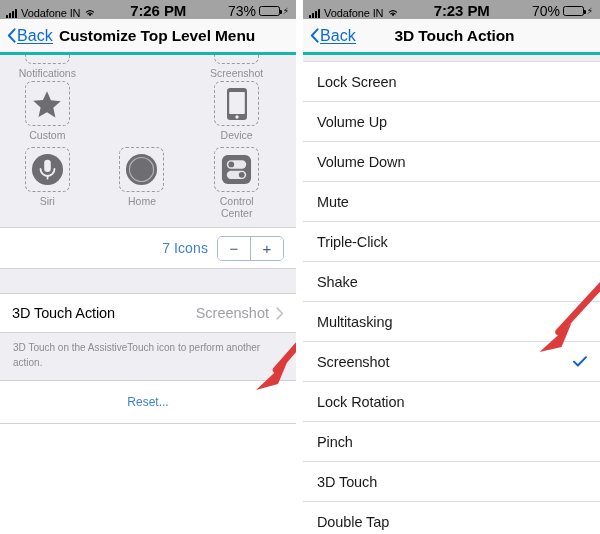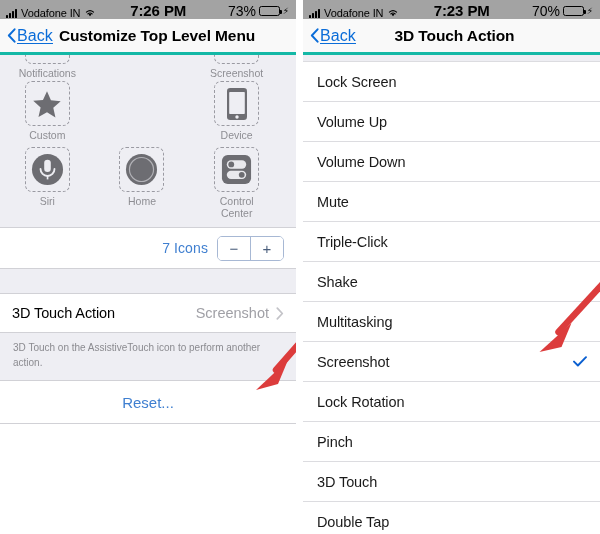--- a/index.html
+++ b/index.html
@@ -126,21 +126,21 @@
   .touch-value{font-size:14.5px;color:#a0a0a6;}
   .chev-r{width:8px;height:13px;display:block;}
   .footnote{
     background:#eeeef3;padding:7px 13px 10px 13px;
     font-size:10px;color:#8b8b90;line-height:15px;
   }
   .reset-row{
     height:42px;background:#ffffff;display:flex;align-items:center;
     justify-content:center;
   }
-  .reset-label{font-size:15px;color:#3f7fd0;}
+  .reset-label{font-size:12px;color:#3f7fd0;}
   .tail{background:#eeeef3;flex:1;}
 
   
   .list{background:#ffffff;}
   .li{
     height:39px;display:flex;align-items:center;justify-content:space-between;
     padding:0 13px 0 14px;box-sizing:border-box;background:#fff;
   }
   .li-label{font-size:14.5px;color:#1a1a1a;letter-spacing:-0.1px;}
   .li-sep{height:1px;background:#dcdce0;margin-left:0;}

